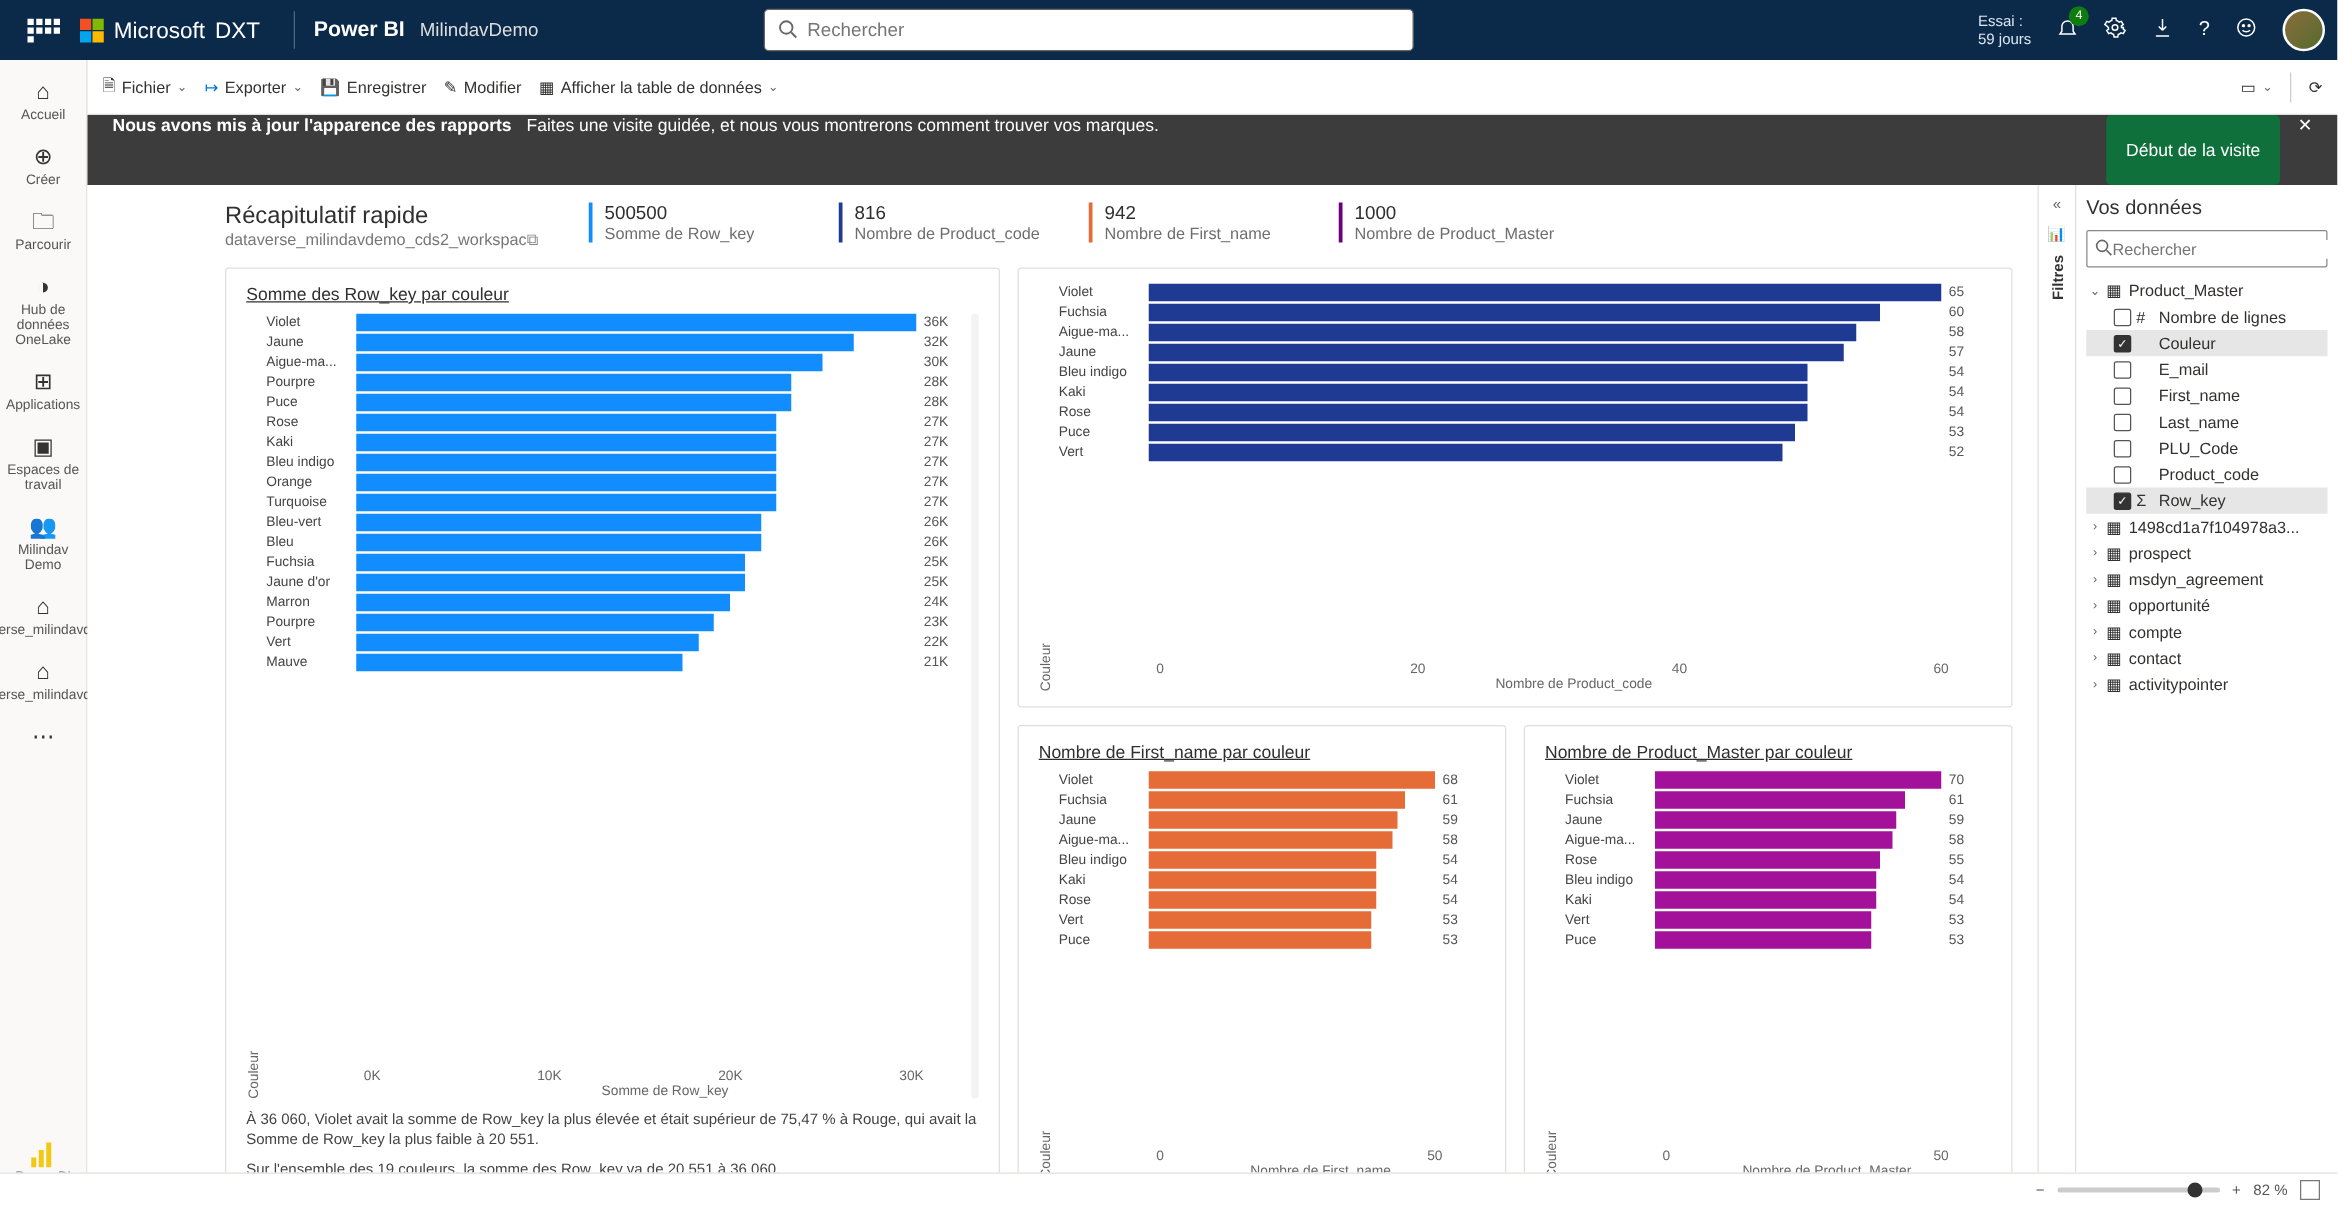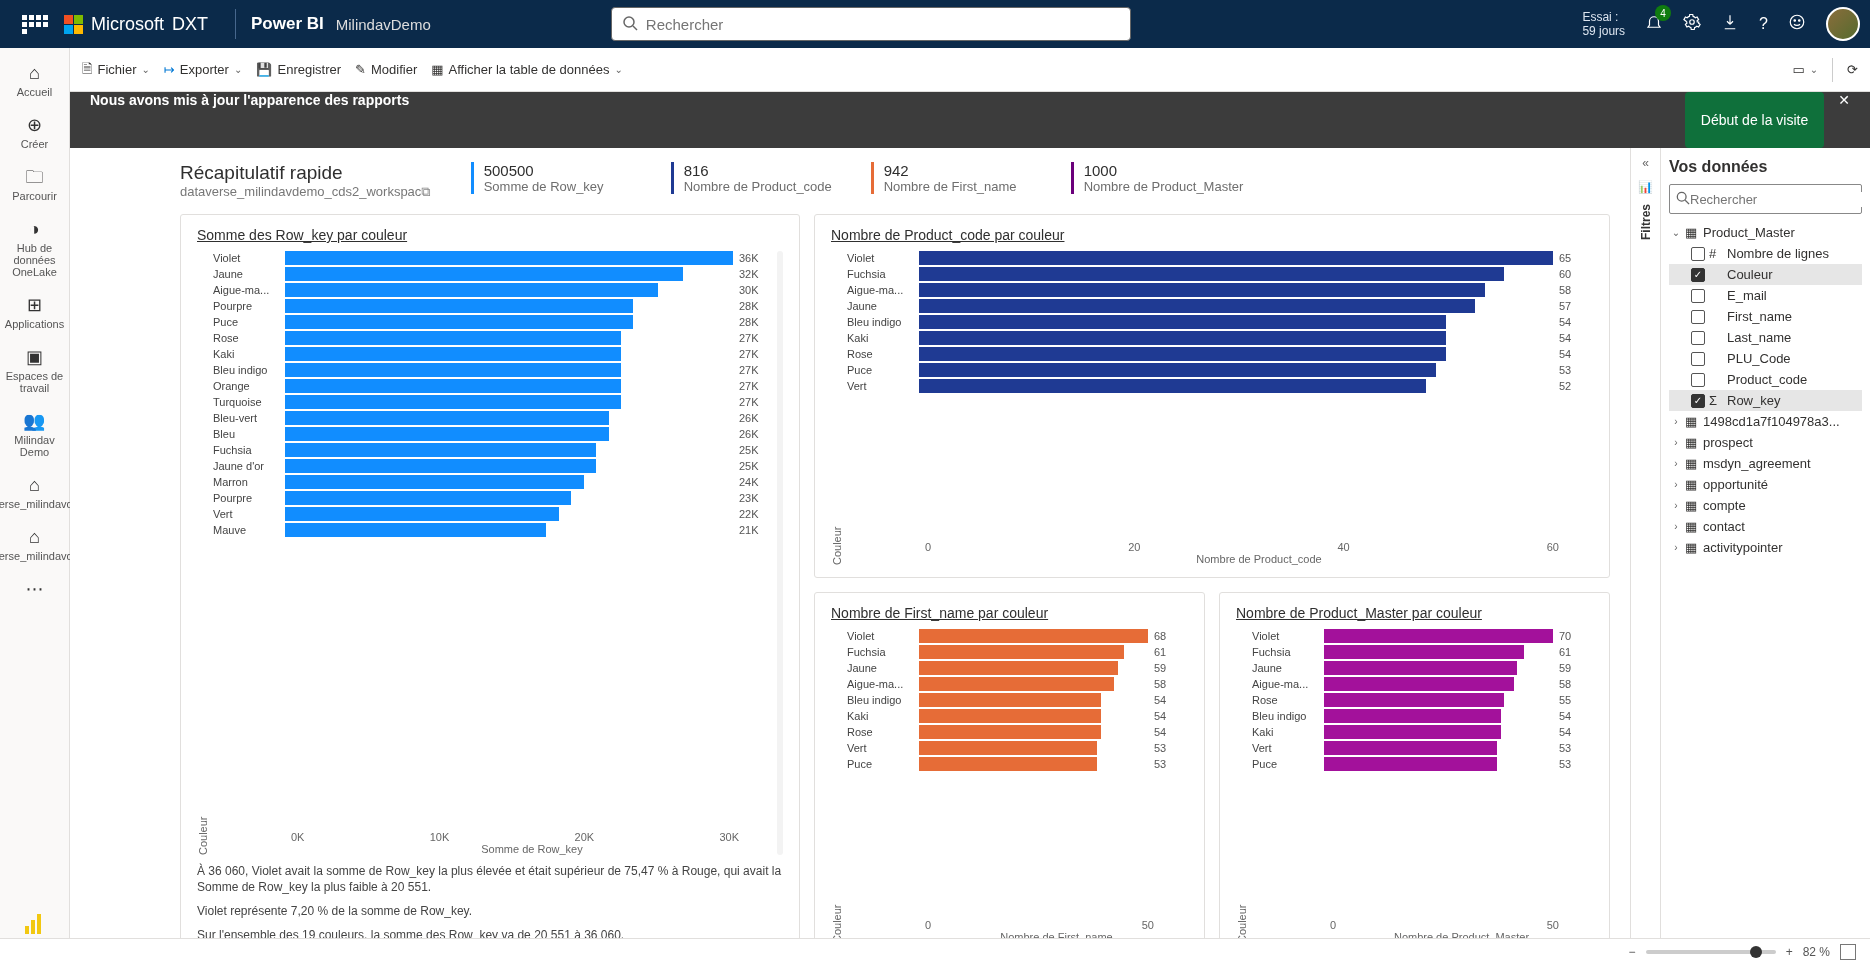--- a/index.html
+++ b/index.html
@@ -64,21 +64,21 @@
   .card.big { grid-row: span 2; }
 
   .small-pair { display:grid; grid-template-columns:1fr 1fr; gap:14px; }
   .small-pair .card { }
 
   .side-rail { width:30px; border-left:1px solid #e1dfdd; display:flex; flex-direction:column; align-items:center; padding-top:8px; background:#fff; }
   .side-rail .collapse { font-size:12px; color:#666; margin-bottom:10px; cursor:pointer;}
   .filters-vert { writing-mode:vertical-rl; transform:rotate(180deg); font-size:12px; font-weight:600; color:#333; }
 
   .fields-pane { width:210px; border-left:1px solid #e1dfdd; padding:10px 8px; font-size:13px; background:#fff; }
-  .fields-pane h3 { font-size:16px; font-weight:700; margin-bottom:8px;}
+  .fields-pane h3 { font-size:16px; font-weight:400; margin-bottom:8px;}
   .fields-search { border:1px solid #888; border-radius:2px; height:30px; display:flex; align-items:center; padding:0 6px; margin-bottom:8px; }
   .fields-search input { border:none; outline:none; flex:1; font-size:13px; }
   .tree .row { display:flex; align-items:center; gap:4px; padding:3px 0 3px 2px; cursor:pointer; }
   .tree .row.indent1 { padding-left:22px; }
   .tree .cb { width:14px; height:14px; border:1px solid #555; border-radius:2px; display:flex; align-items:center; justify-content:center; font-size:10px; background:#fff;}
   .tree .cb.checked { background:#333; color:#fff; border-color:#333;}
   .tree .row.sel { background:#e6e6e6; }
   .tree .caret { width:10px; text-align:center; color:#666; font-size:10px;}
   .tree .ticon { width:14px; }
 
@@ -240,20 +240,21 @@
           <span class="chev">⌄</span>
         </div>
       <div style="width:1px;height:24px;background:#ccc;"></div>
       <div class="grp">
           <span>⟳</span>
         </div>
     </div>
 
     <div class="banner">
       <span class="bold">Nous avons mis à jour l'apparence des rapports</span>
+      <span>Faites une visite guidée, et nous vous montrerons comment trouver vos marques.</span>
       <button class="tour-btn">Début de la visite</button>
       <span class="close">✕</span>
     </div>
 
     <div class="canvas">
       <div class="report">
         <div class="hdr-row">
           <div class="title-block">
             <h2>Récapitulatif rapide</h2>
             <div class="sub"><span>dataverse_milindavdemo_cds2_workspac</span><span style="color:#888;">⧉</span></div>
@@ -417,27 +418,25 @@
                     <span>10K</span>
                     <span>20K</span>
                     <span>30K</span>
                   </div>
                 <div class="x-label-center">Somme de Row_key</div>
               </div>
               <div style="width:6px;background:#f3f3f3;border-radius:3px;margin-left:4px;"></div>
             </div>
             <div class="insights" id="insights-host">
                 <p>À 36 060, Violet avait la somme de Row_key la plus élevée et était supérieur de 75,47 % à Rouge, qui avait la Somme de Row_key la plus faible à 20 551.</p>
-                <p>Violet représente 7,20 % de la somme de Row_key.</p>
                 <p>Sur l'ensemble des 19 couleurs, la somme des Row_key va de 20 551 à 36 060.</p>
               </div>
           </div>
 
           <div class="card">
-            <div class="card-title">Nombre de Product_code par couleur</div>
             <div class="barchart">
               <div class="y-axis-label">Couleur</div>
               <div style="flex:1;display:flex;flex-direction:column;">
                 <div class="bars" id="bars-1">
                     <div class="bar-row">
                       <div class="bar-cat">Violet</div>
       <div class="bar-track">
                         <div class="bar-fill" style="width:100%;background:#1f3a93;"></div>
                       </div>
       <div class="bar-val">65</div>

